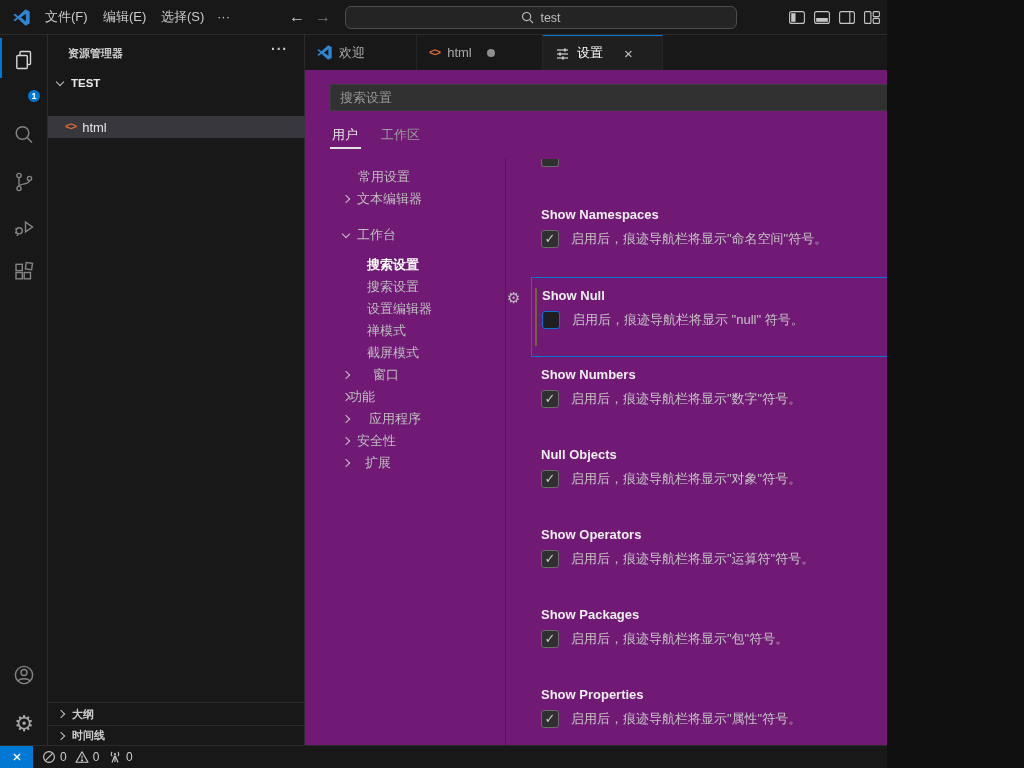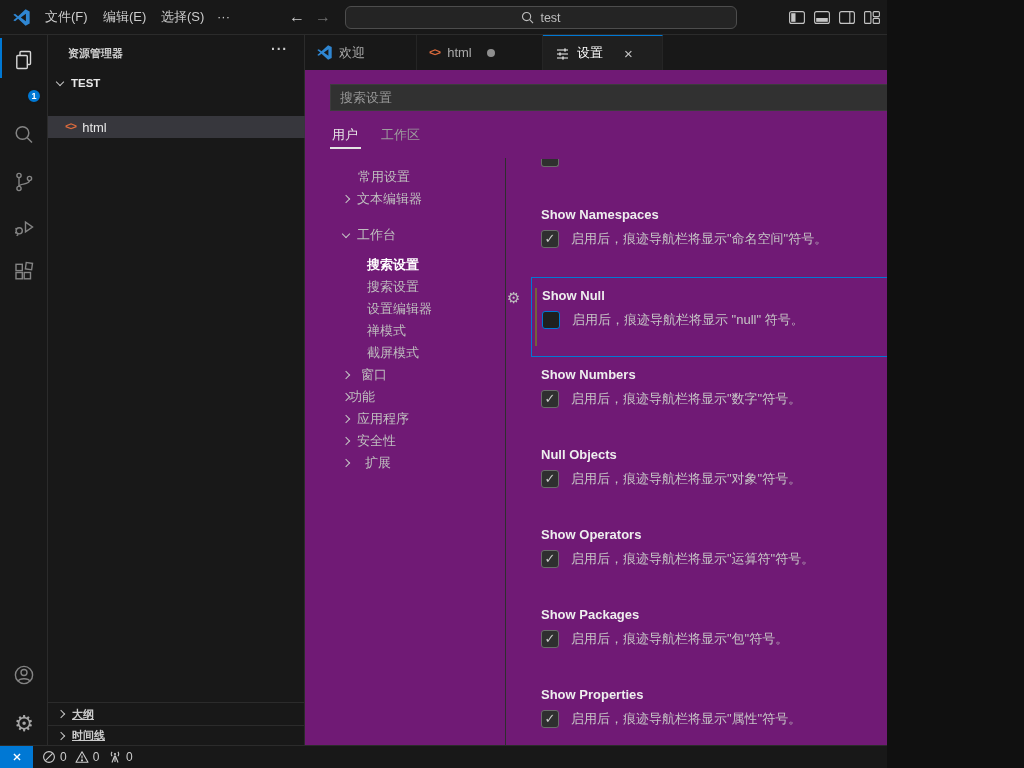--- a/index.html
+++ b/index.html
@@ -29,21 +29,21 @@
   .sidebar { position:absolute; left:48px; top:35px; width:257px; height:710px; background:#181818; border-right:1px solid #2b2b2b; }
   .sb-header { position:absolute; left:0; top:0; width:100%; height:35px;font-weight:bold; }
   .sb-title { position:absolute; left:20px; top:11px; font-size:11px; color:#cccccc; }
   .sb-more { position:absolute; right:16px; top:6px; font-size:14px; color:#cccccc; letter-spacing:1px; }
   .tree-row { position:absolute; left:0; width:257px; height:22px; display:flex; align-items:center; font-size:13px; color:#cccccc; }
   .tree-row.sel { background:#37373d; color:#e7e7e7; }
   .chev { display:inline-block; width:6px; height:6px; border-right:1.3px solid #c5c5c5; border-bottom:1.3px solid #c5c5c5; }
   .chev.down { transform:rotate(45deg); }
   .chev.right { transform:rotate(-45deg); }
   .sect-row { position:absolute; left:0; width:256px; height:23px; border-top:1px solid #2b2b2b; display:flex; align-items:center; gap:8px;
-              font-size:11px; font-weight:bold; color:#cccccc; padding-left:10px;text-decoration:underline; }
+              font-size:11px; font-weight:bold; color:#cccccc; padding-left:10px; }
   .html-glyph { font-family:"Liberation Mono","DejaVu Sans Mono",monospace; font-size:11px; font-weight:bold; color:#dd6b3d; letter-spacing:-1px; }
 
   
   .tabbar { position:absolute; left:305px; top:35px; width:719px; height:35px; background:#181818; }
   .tab { position:absolute; top:0; height:35px; background:#181818; border-right:1px solid #252525; display:flex; align-items:center; gap:7px;
          padding:0 12px; font-size:13px; color:#a9a9a9; }
   .tab.active { background:#1f1f1f; border-top:1.5px solid #0078d4; color:#ffffff; }
   .tab-dot { width:8px; height:8px; border-radius:50%; background:#8f8f8f; margin-left:8px; }
   .tab-close { margin-left:14px; font-size:15px; color:#c5c5c5; line-height:1; }
   .ed-action { position:absolute; top:44px; width:18px; height:18px; display:flex; align-items:center; justify-content:center; color:#c5c5c5; }
@@ -291,29 +291,29 @@
     </div>
   <div class="toc-row" style="top:298px;padding-left:62px">
       <span>设置编辑器</span>
     </div>
   <div class="toc-row" style="top:320px;padding-left:62px">
       <span>禅模式</span>
     </div>
   <div class="toc-row" style="top:342px;padding-left:62px">
       <span>截屏模式</span>
     </div>
-  <div class="toc-row" style="top:364px;padding-left:38px;gap:12px">
+  <div class="toc-row" style="top:364px;padding-left:38px;gap:24px">
       <span class="chev right"></span>
       <span>窗口</span>
     </div>
   <div class="toc-row" style="top:386px;padding-left:38px;gap:0">
       <span class="chev right"></span>
       <span>功能</span>
     </div>
-  <div class="toc-row" style="top:408px;padding-left:38px;gap:8px">
+  <div class="toc-row" style="top:408px;padding-left:38px;gap:20px">
       <span class="chev right"></span>
       <span>应用程序</span>
     </div>
   <div class="toc-row" style="top:430px;padding-left:38px;gap:8px">
       <span class="chev right"></span>
       <span>安全性</span>
     </div>
   <div class="toc-row" style="top:452px;padding-left:38px;gap:16px">
       <span class="chev right"></span>
       <span>扩展</span>

